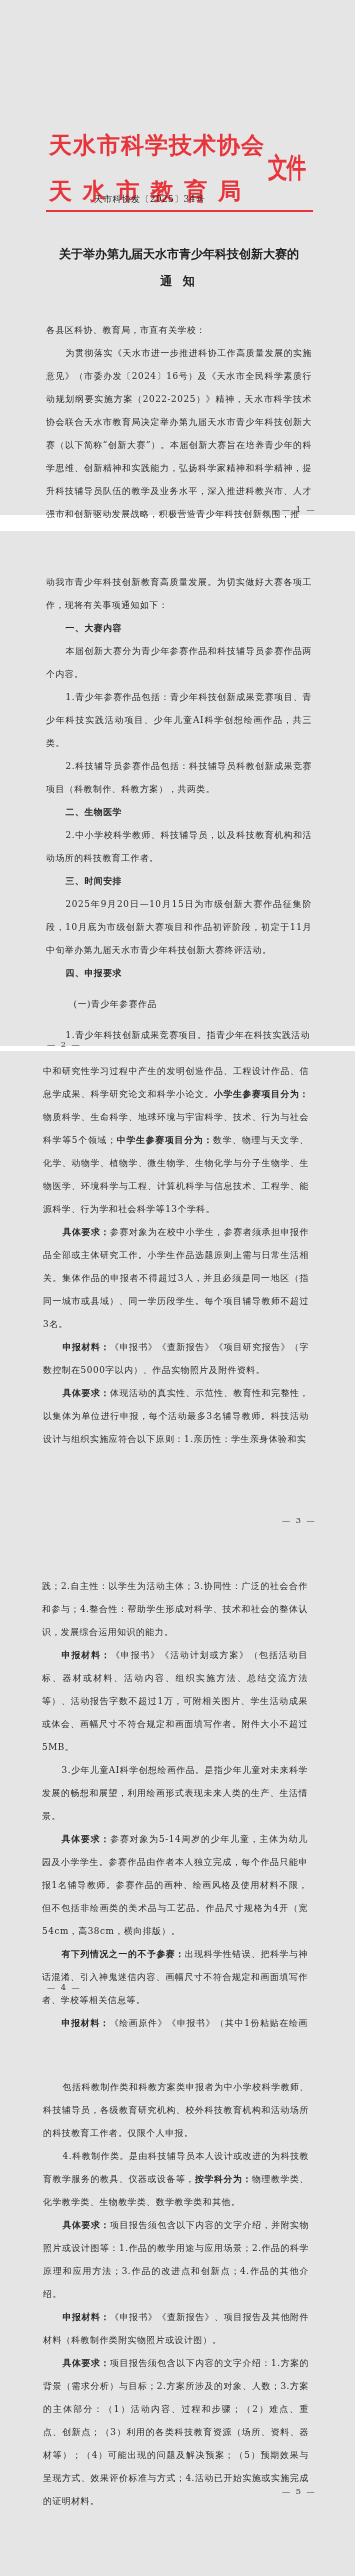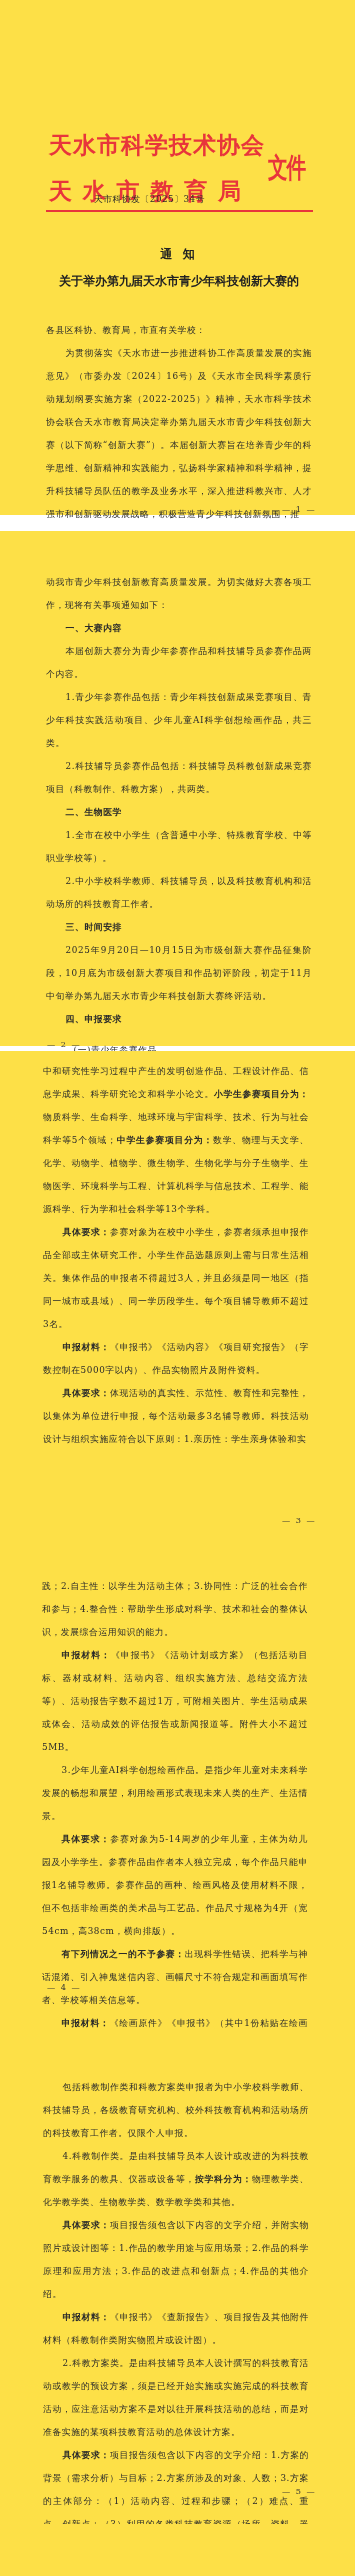--- a/index.html
+++ b/index.html
@@ -1,18 +1,18 @@
 <!DOCTYPE html>
 <html style="font-size:8.2px"><head>
 <meta charset="utf-8">
 <style>
   html, body { margin: 0; padding: 0; background: #ffffff; }
   body { width: 355px; height: 4019px; position: relative; overflow: hidden;
          font-family: "DejaVu Serif", "Liberation Serif", serif; color: #2a2a2a; }
-  .page { position: absolute; left: 0; width: 355px; background: #fde047; }
+  .page { position: absolute; left: 0; width: 355px; background: #e5e5e5; }
   .txt { position: absolute; left: 46px; width: 266px; font-size: 8.8px; line-height: 23px;
          letter-spacing: 0.6px; text-align: justify; }
   .p { text-indent: 19.6px; margin: 0; }
   .h { text-indent: 19.6px; margin: 0; font-family: Liberation Sans, sans-serif; font-weight: bold; }
   .sub { text-indent: 19.6px; margin: 8px; }
   .b { font-weight: bold; font-family: Liberation Serif, serif; }
   .pn { position: absolute; font-size: 8.2px; letter-spacing: 1.5px; color: #333; }
   .pn.r { left: 282px; } .pn.l { left: 47px; }
   .mast1, .mast2 { position: absolute; left: 49px; color: #e8353b; font-family: "DejaVu Sans", sans-serif;
          font-weight: bold; font-size: 23px; line-height: 25px; }
@@ -28,79 +28,77 @@
 </head>
 <body>
 
 <section class="page" style="top:0;height:515px;">
   <div class="mast1">天水市科学技术协会</div>
   <div class="mast2">天水市教育局</div>
   <div class="mast-wj">文件</div>
   <div class="docno">天市科协发〔2025〕34号</div>
   <div class="redline"></div>
   <div class="title">
+    <div>关于举办第九届天水市青少年科技创新大赛的</div>
     <div style="letter-spacing:3.1px">通 知</div>
-    <div>关于举办第九届天水市青少年科技创新大赛的</div>
   </div>
   <div class="txt" style="top:319px;">
     <p class="p" style="text-indent:0">各县区科协、教育局，市直有关学校：</p>
     <p class="p">为贯彻落实《天水市进一步推进科协工作高质量发展的实施意见》（市委办发〔2024〕16号）及《天水市全民科学素质行动规划纲要实施方案（2022-2025）》精神，天水市科学技术协会联合天水市教育局决定举办第九届天水市青少年科技创新大赛（以下简称“创新大赛”）。本届创新大赛旨在培养青少年的科学思维、创新精神和实践能力，弘扬科学家精神和科学精神，提升科技辅导员队伍的教学及业务水平，深入推进科教兴市、人才强市和创新驱动发展战略，积极营造青少年科技创新氛围，推</p>
   </div>
   <div class="pn r" style="top:504px">— 1 —</div>
 </section>
 
 <section class="page" style="top:531px;height:515px;padding-left:40px;">
   <div class="txt" style="top:40px;">
     <p class="p" style="text-indent:0">动我市青少年科技创新教育高质量发展。为切实做好大赛各项工作，现将有关事项通知如下：</p>
     <p class="h">一、大赛内容</p>
     <p class="p">本届创新大赛分为青少年参赛作品和科技辅导员参赛作品两个内容。</p>
     <p class="p">1.青少年参赛作品包括：青少年科技创新成果竞赛项目、青少年科技实践活动项目、少年儿童AI科学创想绘画作品，共三类。</p>
     <p class="p">2.科技辅导员参赛作品包括：科技辅导员科教创新成果竞赛项目（科教制作、科教方案），共两类。</p>
     <p class="h">二、生物医学</p>
-    <p class="p">1.全市在校中小学生（含普通中小学、特殊教育学校、中等职业学校等）。</p>
     <p class="p">2.中小学校科学教师、科技辅导员，以及科技教育机构和活动场所的科技教育工作者。</p>
     <p class="h">三、时间安排</p>
     <p class="p">2025年9月20日—10月15日为市级创新大赛作品征集阶段，10月底为市级创新大赛项目和作品初评阶段，初定于11月中旬举办第九届天水市青少年科技创新大赛终评活动。</p>
     <p class="h">四、申报要求</p>
     <p class="sub">(一)青少年参赛作品</p>
     <p class="p">1.青少年科技创新成果竞赛项目。指青少年在科技实践活动</p>
   </div>
   <div class="pn l" style="top:508px">— 2 —</div>
 </section>
 
 <section class="page" style="top:1051px;height:484px;">
   <div class="txt" style="top:9.3px;left:43px;">
     <p class="p" style="text-indent:0"><span>中和研究性学习过程中产生的发明创造作品、工程设计作品、信息学成果、科学研究论文和科学小论文。</span><span class="b">小学生参赛项目分为：</span><span>物质科学、生命科学、地球环境与宇宙科学、技术、行为与社会科学等5个领域；</span><span class="b">中学生参赛项目分为：</span><span>数学、物理与天文学、化学、动物学、植物学、微生物学、生物化学与分子生物学、生物医学、环境科学与工程、计算机科学与信息技术、工程学、能源科学、行为学和社会科学等13个学科。</span></p>
     <p class="p"><span class="b">具体要求：</span><span>参赛对象为在校中小学生，参赛者须承担申报作品全部或主体研究工作。小学生作品选题原则上需与日常生活相关。集体作品的申报者不得超过3人，并且必须是同一地区（指同一城市或县域）、同一学历段学生。每个项目辅导教师不超过3名。</span></p>
-    <p class="p"><span class="b">申报材料：</span><span>《申报书》《活动内容》《项目研究报告》（字数控制在5000字以内）、作品实物照片及附件资料。</span></p>
+    <p class="p"><span class="b">申报材料：</span><span>《申报书》《查新报告》《项目研究报告》（字数控制在5000字以内）、作品实物照片及附件资料。</span></p>
     <p class="p"><span class="b">具体要求：</span><span>体现活动的真实性、示范性、教育性和完整性，以集体为单位进行申报，每个活动最多3名辅导教师。科技活动设计与组织实施应符合以下原则：1.亲历性：学生亲身体验和实</span></p>
   </div>
   <div class="pn r" style="top:464px">— 3 —</div>
 </section>
 
 <section class="page" style="top:1535px;height:495px;">
   <div class="txt" style="top:40px;left:42px;">
     <p class="p" style="text-indent:0">践；2.自主性：以学生为活动主体；3.协同性：广泛的社会合作和参与；4.整合性：帮助学生形成对科学、技术和社会的整体认识，发展综合运用知识的能力。</p>
-    <p class="p"><span class="b">申报材料：</span><span>《申报书》《活动计划或方案》（包括活动目标、器材或材料、活动内容、组织实施方法、总结交流方法等）、活动报告字数不超过1万，可附相关图片、学生活动成果或体会、活动成效的评估报告或新闻报道等。附件大小不超过5MB。</span></p>
+    <p class="p"><span class="b">申报材料：</span><span>《申报书》《活动计划或方案》（包括活动目标、器材或材料、活动内容、组织实施方法、总结交流方法等）、活动报告字数不超过1万，可附相关图片、学生活动成果或体会、画幅尺寸不符合规定和画面填写作者。附件大小不超过5MB。</span></p>
     <p class="p">3.少年儿童AI科学创想绘画作品。是指少年儿童对未来科学发展的畅想和展望，利用绘画形式表现未来人类的生产、生活情景。</p>
     <p class="p"><span class="b">具体要求：</span><span>参赛对象为5-14周岁的少年儿童，主体为幼儿园及小学学生。参赛作品由作者本人独立完成，每个作品只能申报1名辅导教师。参赛作品的画种、绘画风格及使用材料不限，但不包括非绘画类的美术品与工艺品。作品尺寸规格为4开（宽54cm，高38cm，横向排版）。</span></p>
     <p class="p"><span class="b">有下列情况之一的不予参赛：</span><span>出现科学性错误、把科学与神话混淆、引入神鬼迷信内容、画幅尺寸不符合规定和画面填写作者、学校等相关信息等。</span></p>
     <p class="p"><span class="b">申报材料：</span><span>《绘画原件》《申报书》（其中1份粘贴在绘画作品背面左上角）。作品实物照片1份（照片文件格式为jpg，分辨率为300dpi）。</span></p>
     <p class="sub">（二）科技辅导员参赛作品</p>
   </div>
   <div class="pn l" style="top:447px">— 4 —</div>
 </section>
 
 <section class="page" style="top:2030px;height:495px;">
   <div class="txt" style="top:46px;left:43px;">
     <p class="p">包括科教制作类和科教方案类申报者为中小学校科学教师、科技辅导员，各级教育研究机构、校外科技教育机构和活动场所的科技教育工作者。仅限个人申报。</p>
     <p class="p"><span>4.科教制作类。是由科技辅导员本人设计或改进的为科技教育教学服务的教具、仪器或设备等，</span><span class="b">按学科分为：</span><span>物理教学类、化学教学类、生物教学类、数学教学类和其他。</span></p>
     <p class="p"><span class="b">具体要求：</span><span>项目报告须包含以下内容的文字介绍，并附实物照片或设计图等：1.作品的教学用途与应用场景；2.作品的科学原理和应用方法；3.作品的改进点和创新点；4.作品的其他介绍。</span></p>
     <p class="p"><span class="b">申报材料：</span><span>《申报书》《查新报告》、项目报告及其他附件材料（科教制作类附实物照片或设计图）。</span></p>
-    <p class="p">2.科教方案类。是由科技辅导员本人设计撰写的科技教育活动或教学的预设方案，须是已经开始实施或实施完成的科技教育活动，应注意活动方案不是对以往开展科技活动的总结，而是对准备实施的某项科技教育活动的总体设计方案。</p>
     <p class="p"><span class="b">具体要求：</span><span>项目报告须包含以下内容的文字介绍：1.方案的背景（需求分析）与目标；2.方案所涉及的对象、人数；3.方案的主体部分：（1）活动内容、过程和步骤；（2）难点、重点、创新点；（3）利用的各类科技教育资源（场所、资料、器材等）；（4）可能出现的问题及解决预案；（5）预期效果与呈现方式、效果评价标准与方式；4.活动已开始实施或实施完成的证明材料。</span></p>
 
   </div>
   <div class="pn r" style="top:456px">— 5 —</div>
 </section>
 
 <section class="page" style="top:2524px;height:484px;">
   
   
 </section>

